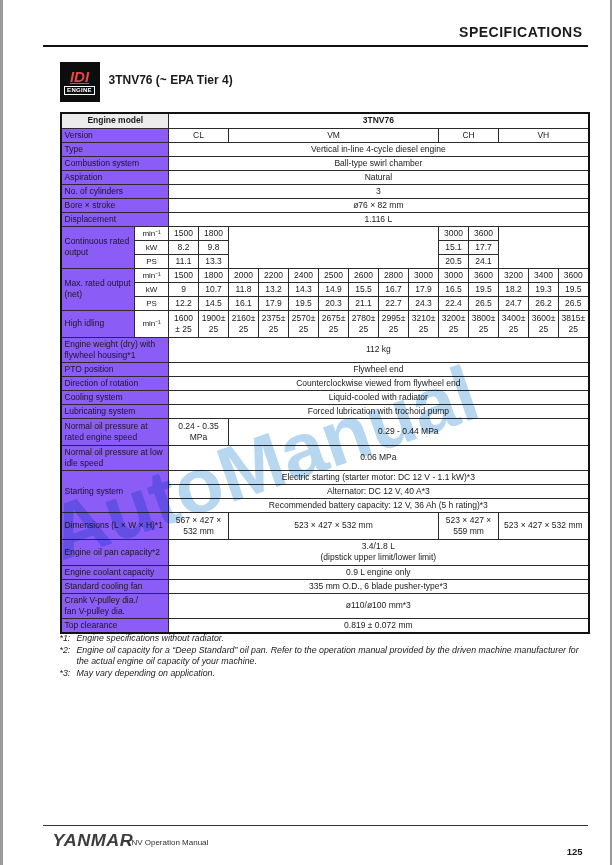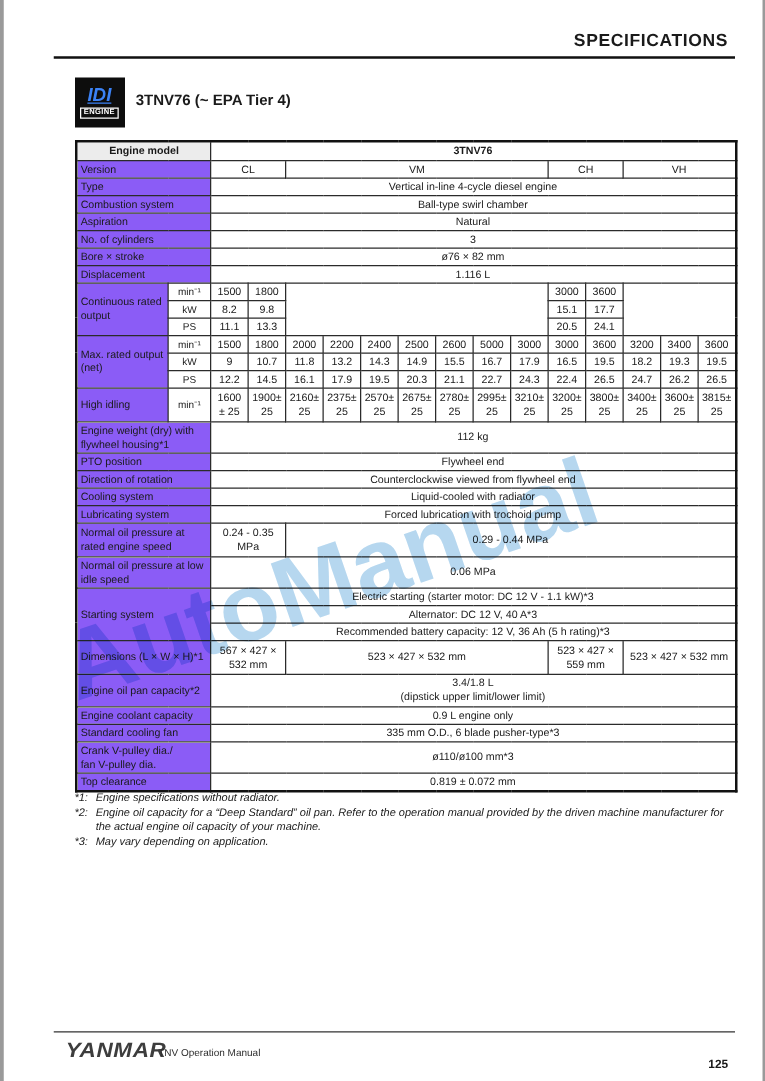--- a/index.html
+++ b/index.html
@@ -8,21 +8,21 @@
     position:relative; width:607px; height:865px; background:#ffffff;
     margin:0 auto; overflow:hidden;
     font-family:"Liberation Sans", sans-serif; color:#1a1a1a;
   }
   
   .hdr-title { position:absolute; top:24px; right:27px; font-size:14px; font-weight:bold; letter-spacing:0.5px; }
   .hdr-rule { position:absolute; top:45px; left:40px; width:545px; height:2px; background:#111; }
   
   .badge { position:absolute; left:57px; top:62px; width:40px; height:40px; background:#0d0d0d;
            display:flex; flex-direction:column; align-items:center; justify-content:center; }
-  .badge-idi { color:#3b82f6; font-weight:bold; font-style:italic; font-size:15px; line-height:15px; text-decoration:underline; }
+  .badge-idi { color:#ef4444; font-weight:bold; font-style:italic; font-size:15px; line-height:15px; text-decoration:underline; }
   .badge-engine { color:#fff; font-weight:bold; font-size:6px; line-height:7px; border:1px solid #fff; padding:0 2px; margin-top:2px; letter-spacing:0.3px; }
   .section-title { position:absolute; left:106px; top:73px; font-size:12px; font-weight:bold; }
   
   .tbl-wrap { position:absolute; left:57px; top:112px;border-radius:11px; }
   table { border-collapse:collapse; table-layout:fixed; width:528px; border:2px solid #111; }
   td { border:1px solid #2b2b2b; font-size:8.5px; line-height:11px; padding:1px 1px;
        text-align:center; vertical-align:middle; white-space:pre-line; overflow:hidden; }
   tr { height:14px; }
   td.lbl { text-align:left; padding-left:3px; padding-right:2px; background:#8b5cf6; }
   td.unit { font-size:8px; padding:0; }
@@ -145,21 +145,21 @@
       <tr>
         <td rowspan="3" class="lbl">Max. rated output (net)</td>
         <td class="unit">min⁻¹</td>
         <td>1500</td>
         <td>1800</td>
         <td>2000</td>
         <td>2200</td>
         <td>2400</td>
         <td>2500</td>
         <td>2600</td>
-        <td>5000</td>
+        <td>2800</td>
         <td>3000</td>
         <td>3000</td>
         <td>3600</td>
         <td>3200</td>
         <td>3400</td>
         <td>3600</td>
       </tr>
       <tr>
         <td class="unit">kW</td>
         <td>9</td>

